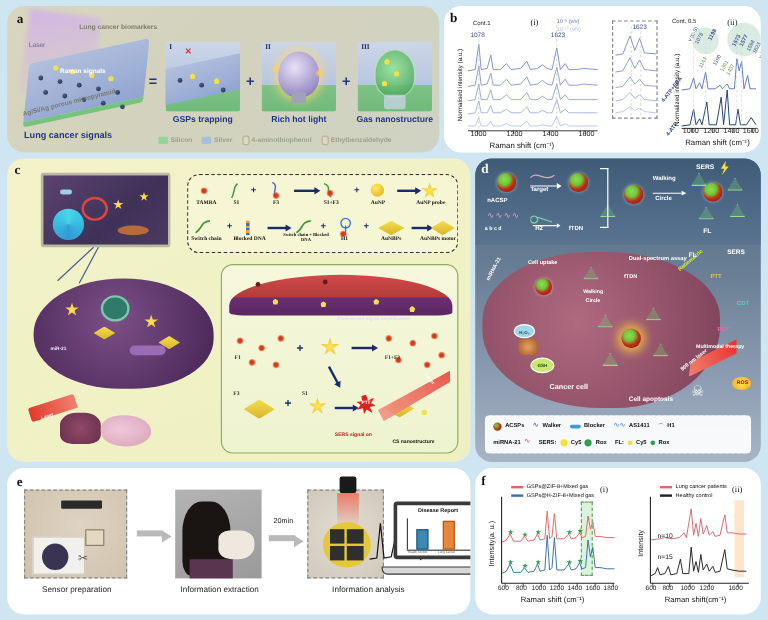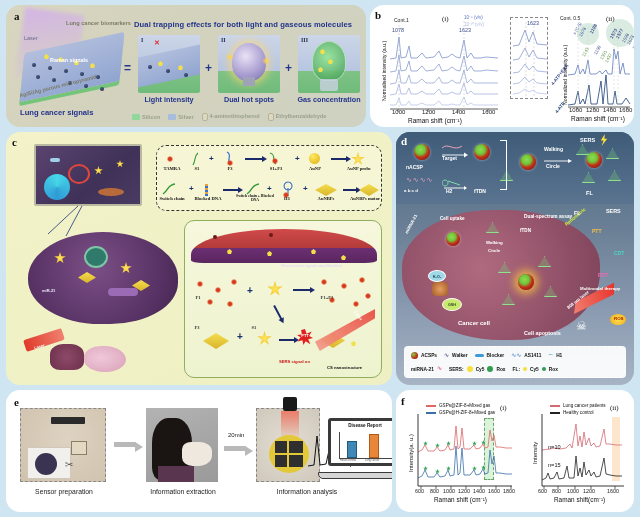--- a/index.html
+++ b/index.html
@@ -175,21 +175,20 @@
 </head>
 <body>
 
 <div class="figure">
 
   <div class="panel" id="panel-a">
     <div class="a-laser"></div>
     <div class="plabel" style="left:8px; top:5px;">a</div>
     <div class="a-laser-lb">Laser</div>
     <div class="a-bio">Lung cancer biomarkers</div>
-    <div class="a-title">Dual trapping effects for both light and gaseous molecules</div>
 
     <div class="a-pyr">
       <div class="a-pyrsurf"></div>
       <div class="a-dots">
         <div class="a-dot" style="left:10px;top:26px"></div>
           <div class="a-dot" style="left:26px;top:29px"></div>
         <div class="a-dot" style="left:42px;top:32px"></div>
           <div class="a-dot" style="left:58px;top:35px"></div>
         <div class="a-dot" style="left:74px;top:38px"></div>
         <div class="a-dot" style="left:14px;top:38px"></div>
@@ -213,44 +212,44 @@
       <div class="sky"></div>
       <div class="a-pyrsurf" style="left:-4px;top:16px;width:70px;height:30px;box-shadow:none;"></div>
       <div class="a-dot" style="left:10px;top:30px"></div>
         <div class="a-dot" style="left:28px;top:34px"></div>
       <div class="a-dot" style="left:46px;top:38px"></div>
       <div class="a-ysig" style="left:20px;top:26px"></div>
         <div class="a-ysig" style="left:40px;top:30px"></div>
       <div style="position:absolute;left:16px;top:4px;width:14px;height:10px;color:#d33;font-size:7px;font-weight:bold;">✕</div>
     </div>
     <div class="a-rn" style="left:135px;top:32px">I</div>
-    <div class="a-subcap" style="left:122px;width:82px;">Light intensity</div>
+    <div class="a-subcap" style="left:122px;width:82px;">GSPs trapping</div>
     <div class="a-plus" style="left:199px;">+</div>
 
     <div class="a-sub" style="left:212px;">
       <div class="sky"></div>
       <div class="bulb"></div>
         <div class="bulbneck"></div>
       <div style="position:absolute;left:8px;top:18px;width:8px;height:8px;border-radius:50%;background:radial-gradient(circle,#ffd447,transparent 70%)"></div>
       <div style="position:absolute;left:44px;top:22px;width:8px;height:8px;border-radius:50%;background:radial-gradient(circle,#ffd447,transparent 70%)"></div>
     </div>
     <div class="a-rn" style="left:215px;top:32px">II</div>
-    <div class="a-subcap" style="left:202px;width:82px;">Dual hot spots</div>
+    <div class="a-subcap" style="left:202px;width:82px;">Rich hot light</div>
     <div class="a-plus" style="left:279px;">+</div>
 
     <div class="a-sub" style="left:292px;">
       <div class="sky"></div>
       <div class="gasbulb"></div>
       <div class="a-ysig" style="left:22px;top:14px"></div>
         <div class="a-ysig" style="left:30px;top:24px"></div>
       <div class="a-ysig" style="left:20px;top:32px"></div>
       <div style="position:absolute;left:22px;top:44px;width:18px;height:12px;background:rgba(200,210,225,.8);border-radius:2px"></div>
     </div>
     <div class="a-rn" style="left:295px;top:32px">III</div>
-    <div class="a-subcap" style="left:281px;width:84px;">Gas concentration</div>
+    <div class="a-subcap" style="left:281px;width:84px;">Gas nanostructure</div>
 
     <div class="a-legend">
       <span class="t"><i class="sw si"></i><span>Silicon</span></span>
       <span class="t"><i class="sw ag"></i><span>Silver</span></span>
       <span class="t"><i class="molglyph"></i><span>4-aminothiophenol</span></span>
       <span class="t"><i class="molglyph"></i><span>Ethylbenzaldehyde</span></span>
     </div>
   </div>
 
   <div class="panel" id="panel-b">

